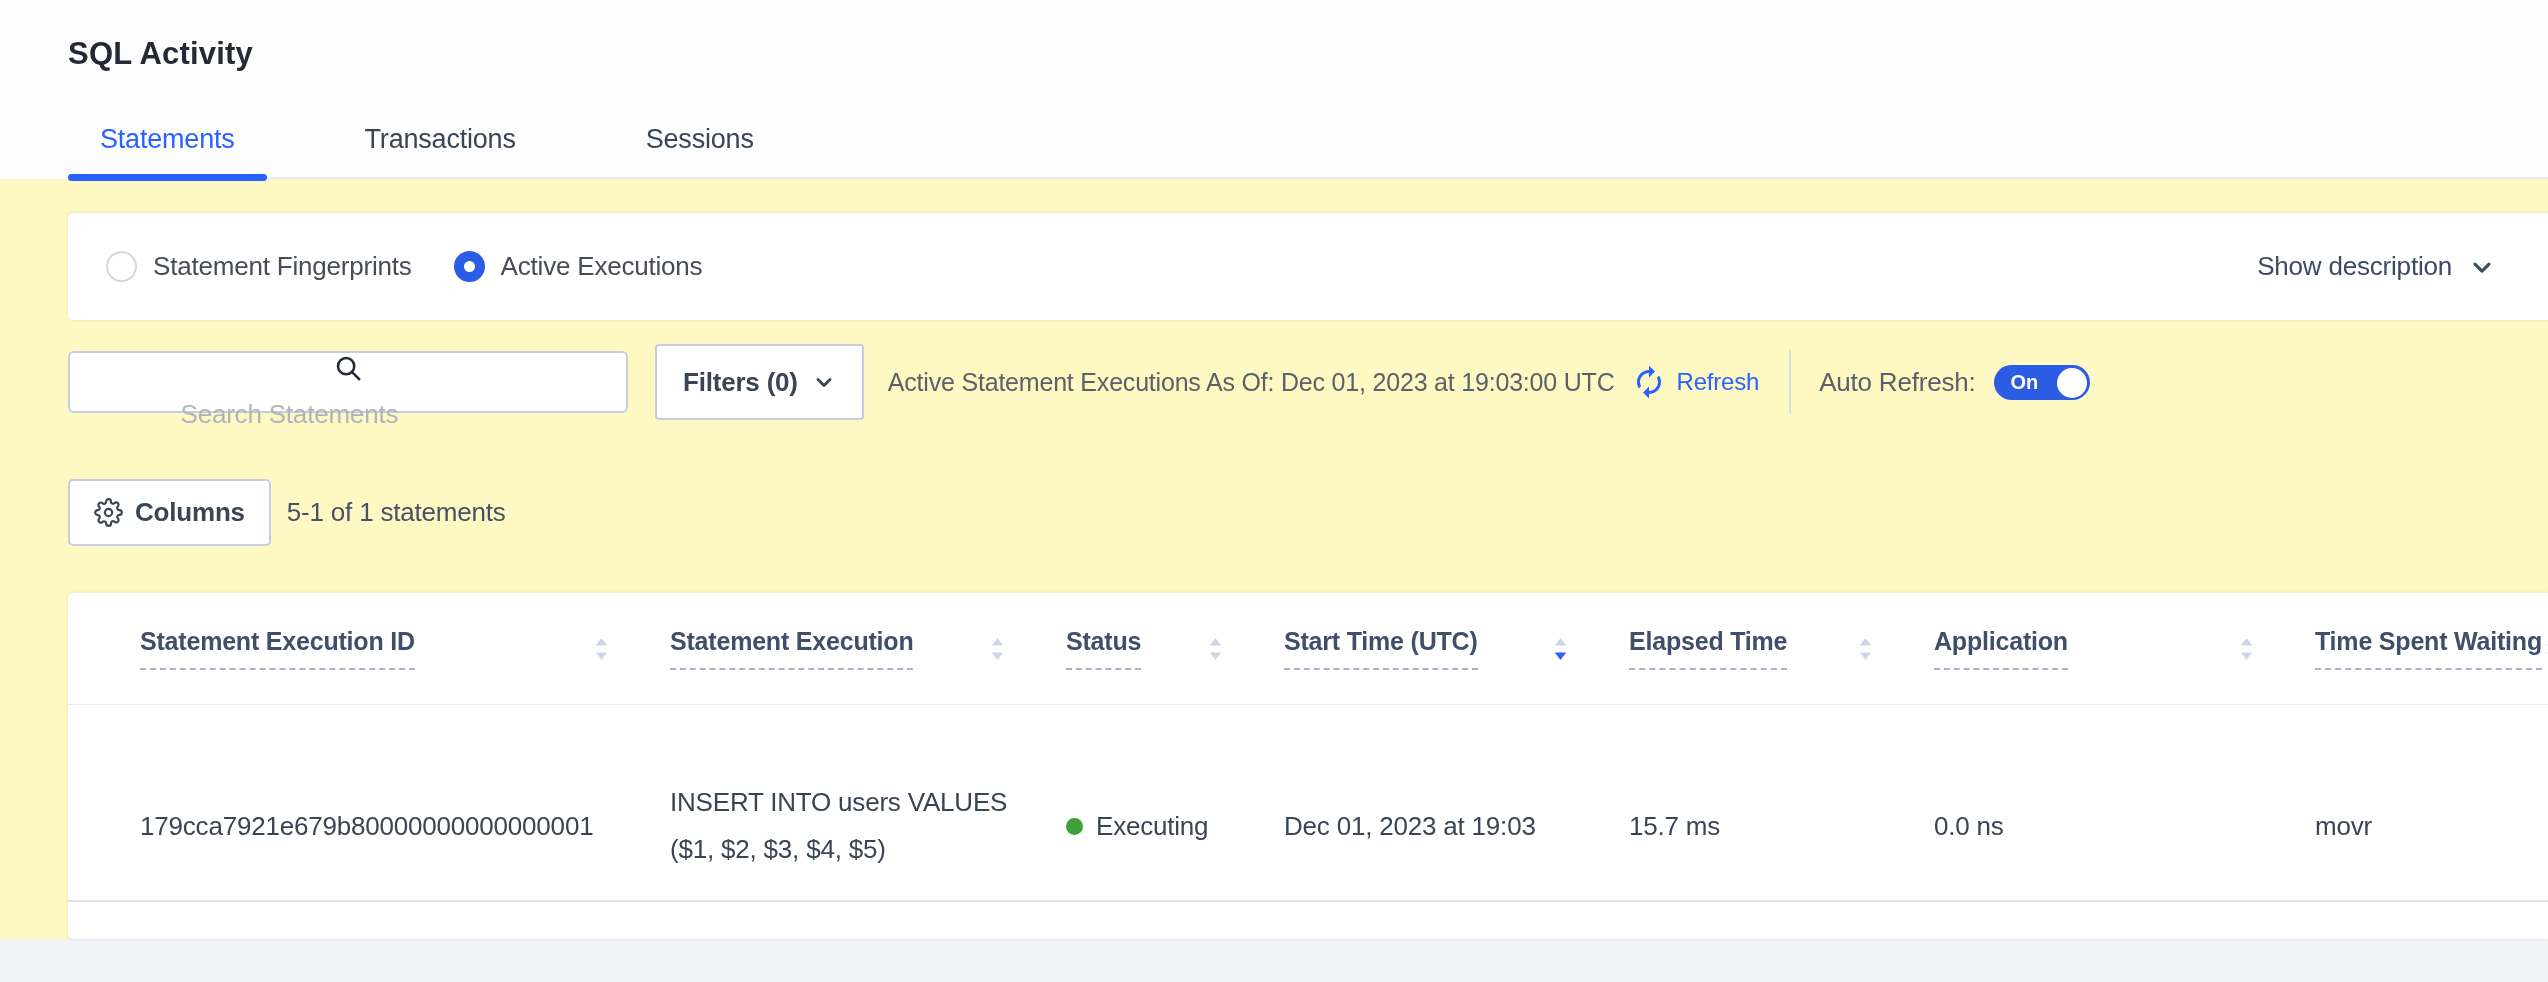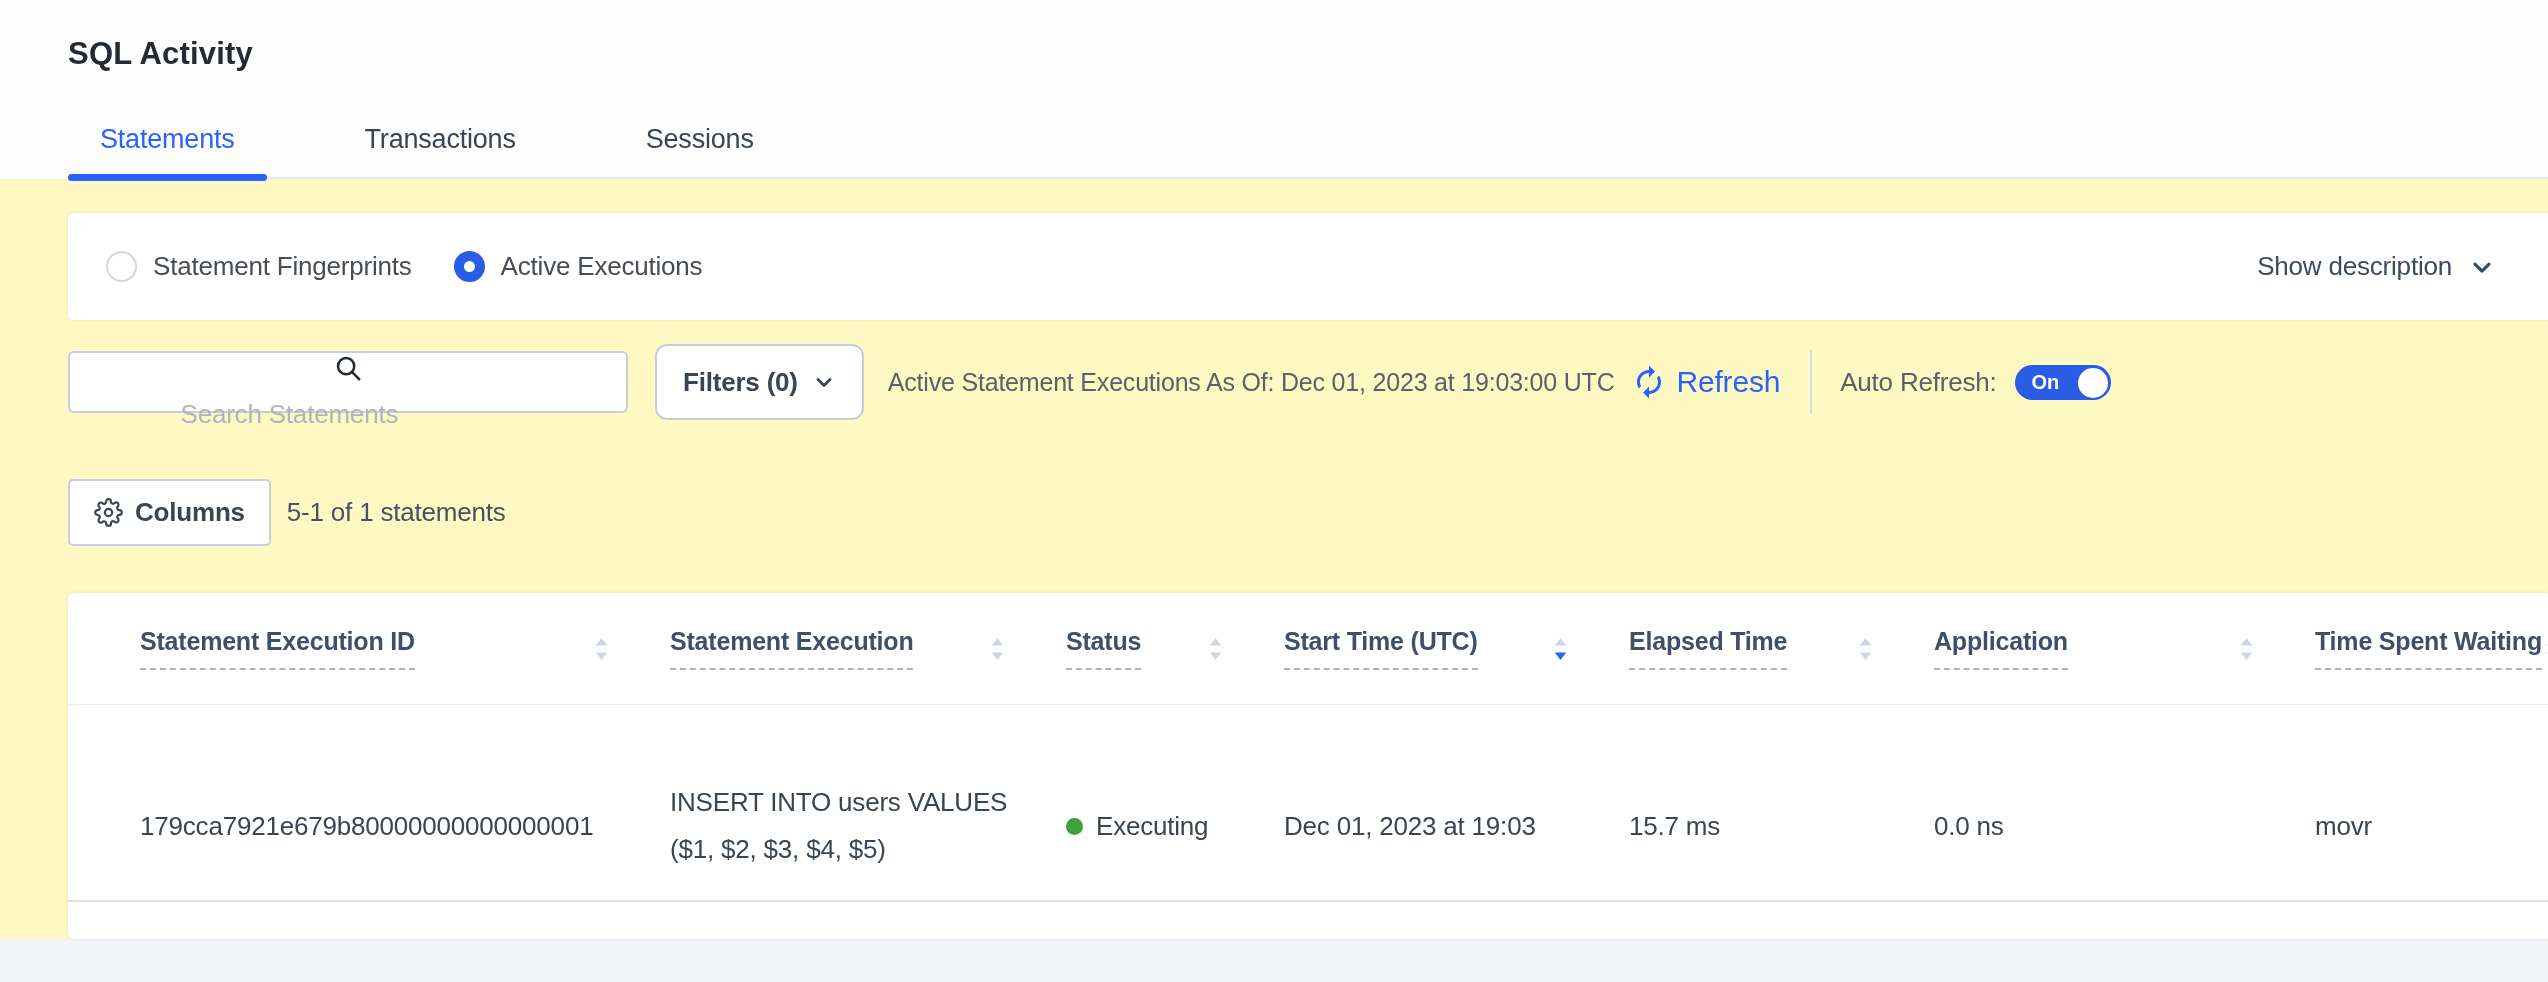--- a/index.html
+++ b/index.html
@@ -34,23 +34,23 @@
     content:""; position:absolute; width:11px; height:11px; border-radius:50%;
     background:#fff; left:10px; top:10px;
   }
   .radio-label { font-size:26px; color:#474c55; }
   .show-desc { display:flex; align-items:center; gap:16px; font-size:26px; color:#3c4a63; cursor:pointer; }
   
   .controls-row { display:flex; align-items:center; margin-top:24px; height:76px; }
   .search-box { width:560px; height:62px; border:2px solid #c7cdde; border-radius:6px; background:#fff; display:flex; align-items:center; padding:0 20px; gap:16px;flex-direction:column; }
   .search-box input { border:none; outline:none; flex:1; font-family:inherit; font-size:26px; color:#394455; letter-spacing:-0.2px; background:transparent; }
   .search-box input::placeholder { color:#b0b4bd; }
-  .filters-btn { margin-left:27px; height:76px; padding:0 26px; border:2px solid #c7cdde; border-radius:12px; background:#fff; display:flex; align-items:center; gap:14px; font-size:26px; font-weight:700; color:#394455; cursor:pointer; }
+  .filters-btn { margin-left:27px; height:76px; padding:0 26px; border:2px solid #c7cdde; border-radius:4px; background:#fff; display:flex; align-items:center; gap:14px; font-size:26px; font-weight:700; color:#394455; cursor:pointer; }
   .asof-text { margin-left:24px; font-size:25px; color:#5b6069; white-space:nowrap; }
-  .refresh-btn { margin-left:16px; display:flex; align-items:center; gap:10px; font-size:30px; color:var(--link); cursor:pointer; white-space:nowrap; }
+  .refresh-btn { margin-left:16px; display:flex; align-items:center; gap:10px; font-size:24px; color:var(--link); cursor:pointer; white-space:nowrap; }
   .v-divider { width:2px; height:64px; background:#d9dce3; margin-left:30px; flex:none; }
   .auto-label { margin-left:28px; font-size:26px; color:#5b6069; white-space:nowrap; }
   .toggle { margin-left:18px; width:96px; height:35px; border-radius:18px; background:var(--accent); position:relative; display:flex; align-items:center; cursor:pointer; flex:none; }
   .toggle-text { color:#fff; font-size:20px; font-weight:700; margin-left:17px; }
   .toggle-knob { position:absolute; right:3px; top:3px; width:30px; height:30px; border-radius:50%; background:#fff; }
   
   .columns-row { margin-top:59px; display:flex; align-items:center; gap:16px; }
   .columns-btn { height:67px; padding:0 24px; background:#fff; border:2px solid #c9cede; border-radius:5px; display:flex; align-items:center; gap:12px; font-size:26px; font-weight:700; color:#394455; cursor:pointer; }
   .results-count { font-size:26px; color:#475065; }
   

